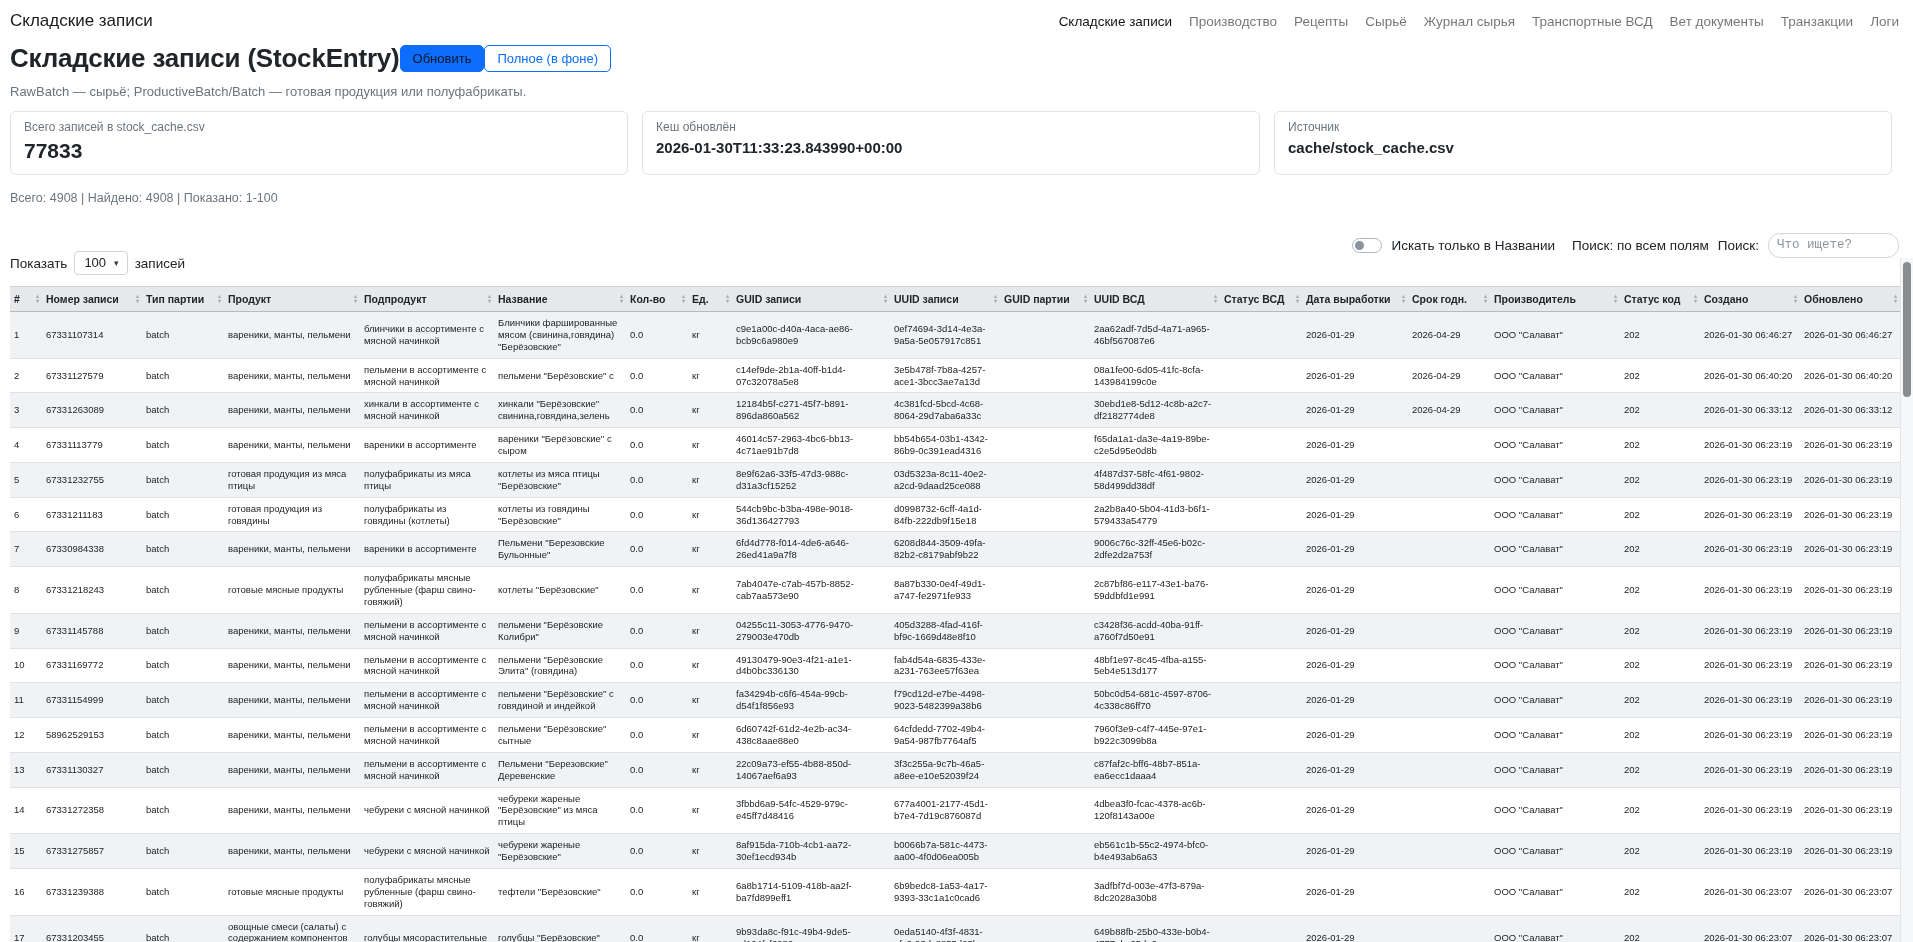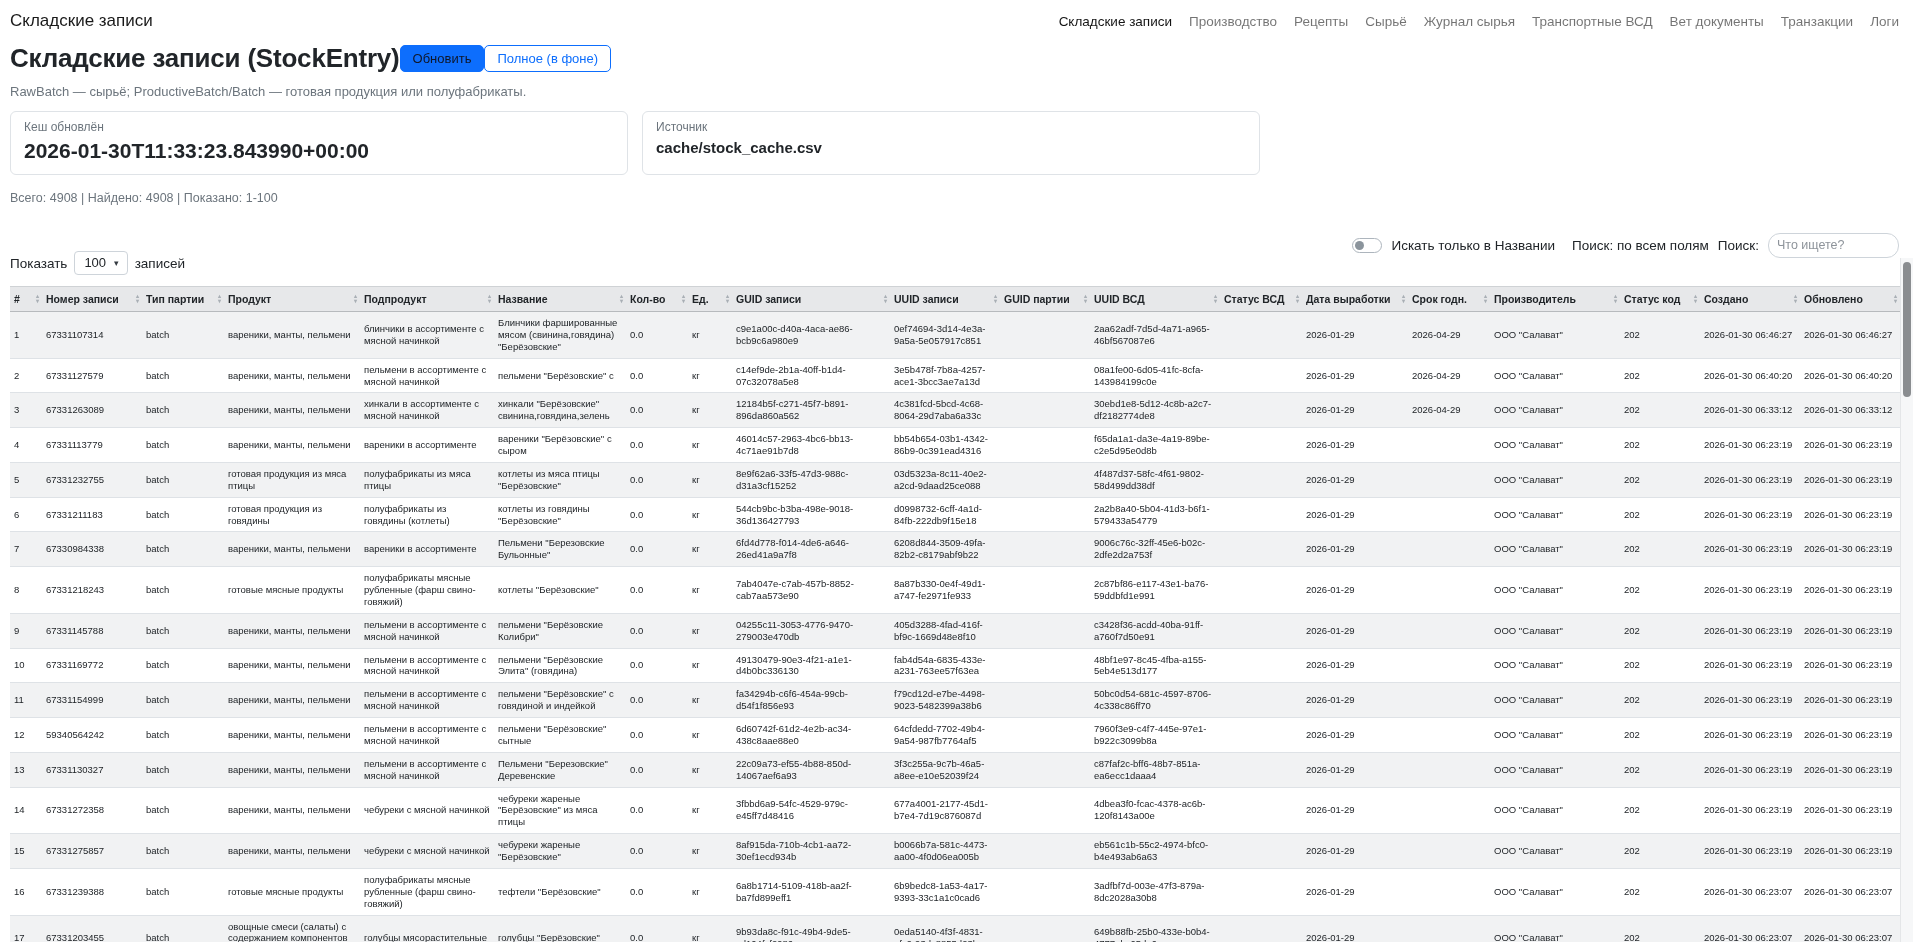--- a/index.html
+++ b/index.html
@@ -31,21 +31,21 @@
   
   .controls { display:flex; align-items:center; padding:4px 14px 9px 10px; font-size:13.5px; }
   .ctl-left { display:flex; align-items:center; gap:7px;margin-top:36px; }
   .select { display:flex; align-items:center; gap:8px; border:1px solid #ced4da; border-radius:4px; padding:3px 8px 4px 9px; font-size:13px; cursor:pointer; background:#fff; }
   .caret { font-size:9px; color:#343a40; }
   .ctl-right { margin-left:auto; display:flex; align-items:center; gap:9px; }
   .ctl-label { white-space:nowrap; }
   .ctl-label.scope { margin-left:8px; }
   .switch { width:30px; height:15px; border:1px solid #adb5bd; border-radius:8px; background:#fff; position:relative; display:inline-block; cursor:pointer; }
   .knob { position:absolute; left:2px; top:2px; width:9px; height:9px; border-radius:50%; background:#8b949c; }
-  .search-input { width:131px; border:1px solid #ced4da; border-radius:12px; padding:4px 8px 5px 8px; font-size:12.5px; font-family:Liberation Sans, sans-serif; color:#212529; }
+  .search-input { width:131px; border:1px solid #ced4da; border-radius:12px; padding:4px 8px 5px 8px; font-size:12.5px; font-family:Liberation Mono, monospace; color:#212529; }
   .search-input::placeholder { color:#8d939a; }
   
   .table-wrap { margin:2px 0 0 10px; }
   table { width:1890px; table-layout:fixed; border-collapse:collapse; font-size:9.5px; }
   th { background:#e7e8ea; font-size:10.5px; font-weight:700; text-align:left; padding:6px 13px 6px 4px; border-top:1px solid #cfd2d5; border-bottom:1px solid #b7babd; position:relative; white-space:nowrap; overflow:hidden; cursor:pointer; }
   .sort { position:absolute; right:3px; top:50%; transform:translateY(-50%); display:flex; flex-direction:column; align-items:center; color:#a9afb5; }
   .sort i { font-style:normal; font-size:6px; line-height:5px; }
   td { padding:5px 4px; border-bottom:1px solid #dee2e6; vertical-align:middle; overflow-wrap:break-word; word-wrap:break-word; line-height:1.25; }
   tbody tr:nth-child(odd) { background:#f1f2f3; }
   td:nth-child(14), td:nth-child(15), td:nth-child(18), td:nth-child(19) { white-space:nowrap; overflow:hidden; }
@@ -73,20 +73,24 @@
 
 <div class="page-head">
   <h1>Складские записи (StockEntry)</h1>
   <button class="btn btn-primary">Обновить</button>
   <button class="btn btn-outline">Полное (в фоне)</button>
 </div>
 
 <div class="subtitle">RawBatch — сырьё; ProductiveBatch/Batch — готовая продукция или полуфабрикаты.</div>
 
 <div class="cards">
+    <div class="card">
+      <div class="card-label">Всего записей в stock_cache.csv</div>
+      <div class="card-value">77833</div>
+    </div>
     <div class="card">
       <div class="card-label">Кеш обновлён</div>
       <div class="card-value">2026-01-30T11:33:23.843990+00:00</div>
     </div>
     <div class="card">
       <div class="card-label">Источник</div>
       <div class="card-value">cache/stock_cache.csv</div>
     </div>
   </div>
 
@@ -442,21 +446,21 @@
           <td></td>
           <td>2026-01-29</td>
           <td></td>
           <td>ООО "Салават"</td>
           <td>202</td>
           <td>2026-01-30 06:23:19</td>
           <td>2026-01-30 06:23:19</td>
         </tr>
         <tr>
           <td>12</td>
-          <td>59340564242</td>
+          <td>58962529153</td>
           <td>batch</td>
           <td>вареники, манты, пельмени</td>
           <td>пельмени в ассортименте с мясной начинкой</td>
           <td>пельмени "Берёзовские" сытные</td>
           <td>0.0</td>
           <td>кг</td>
           <td>6d60742f-61d2-4e2b-ac34-438c8aae88e0</td>
           <td>64cfdedd-7702-49b4-9a54-987fb7764af5</td>
           <td></td>
           <td>7960f3e9-c4f7-445e-97e1-b922c3099b8a</td>

